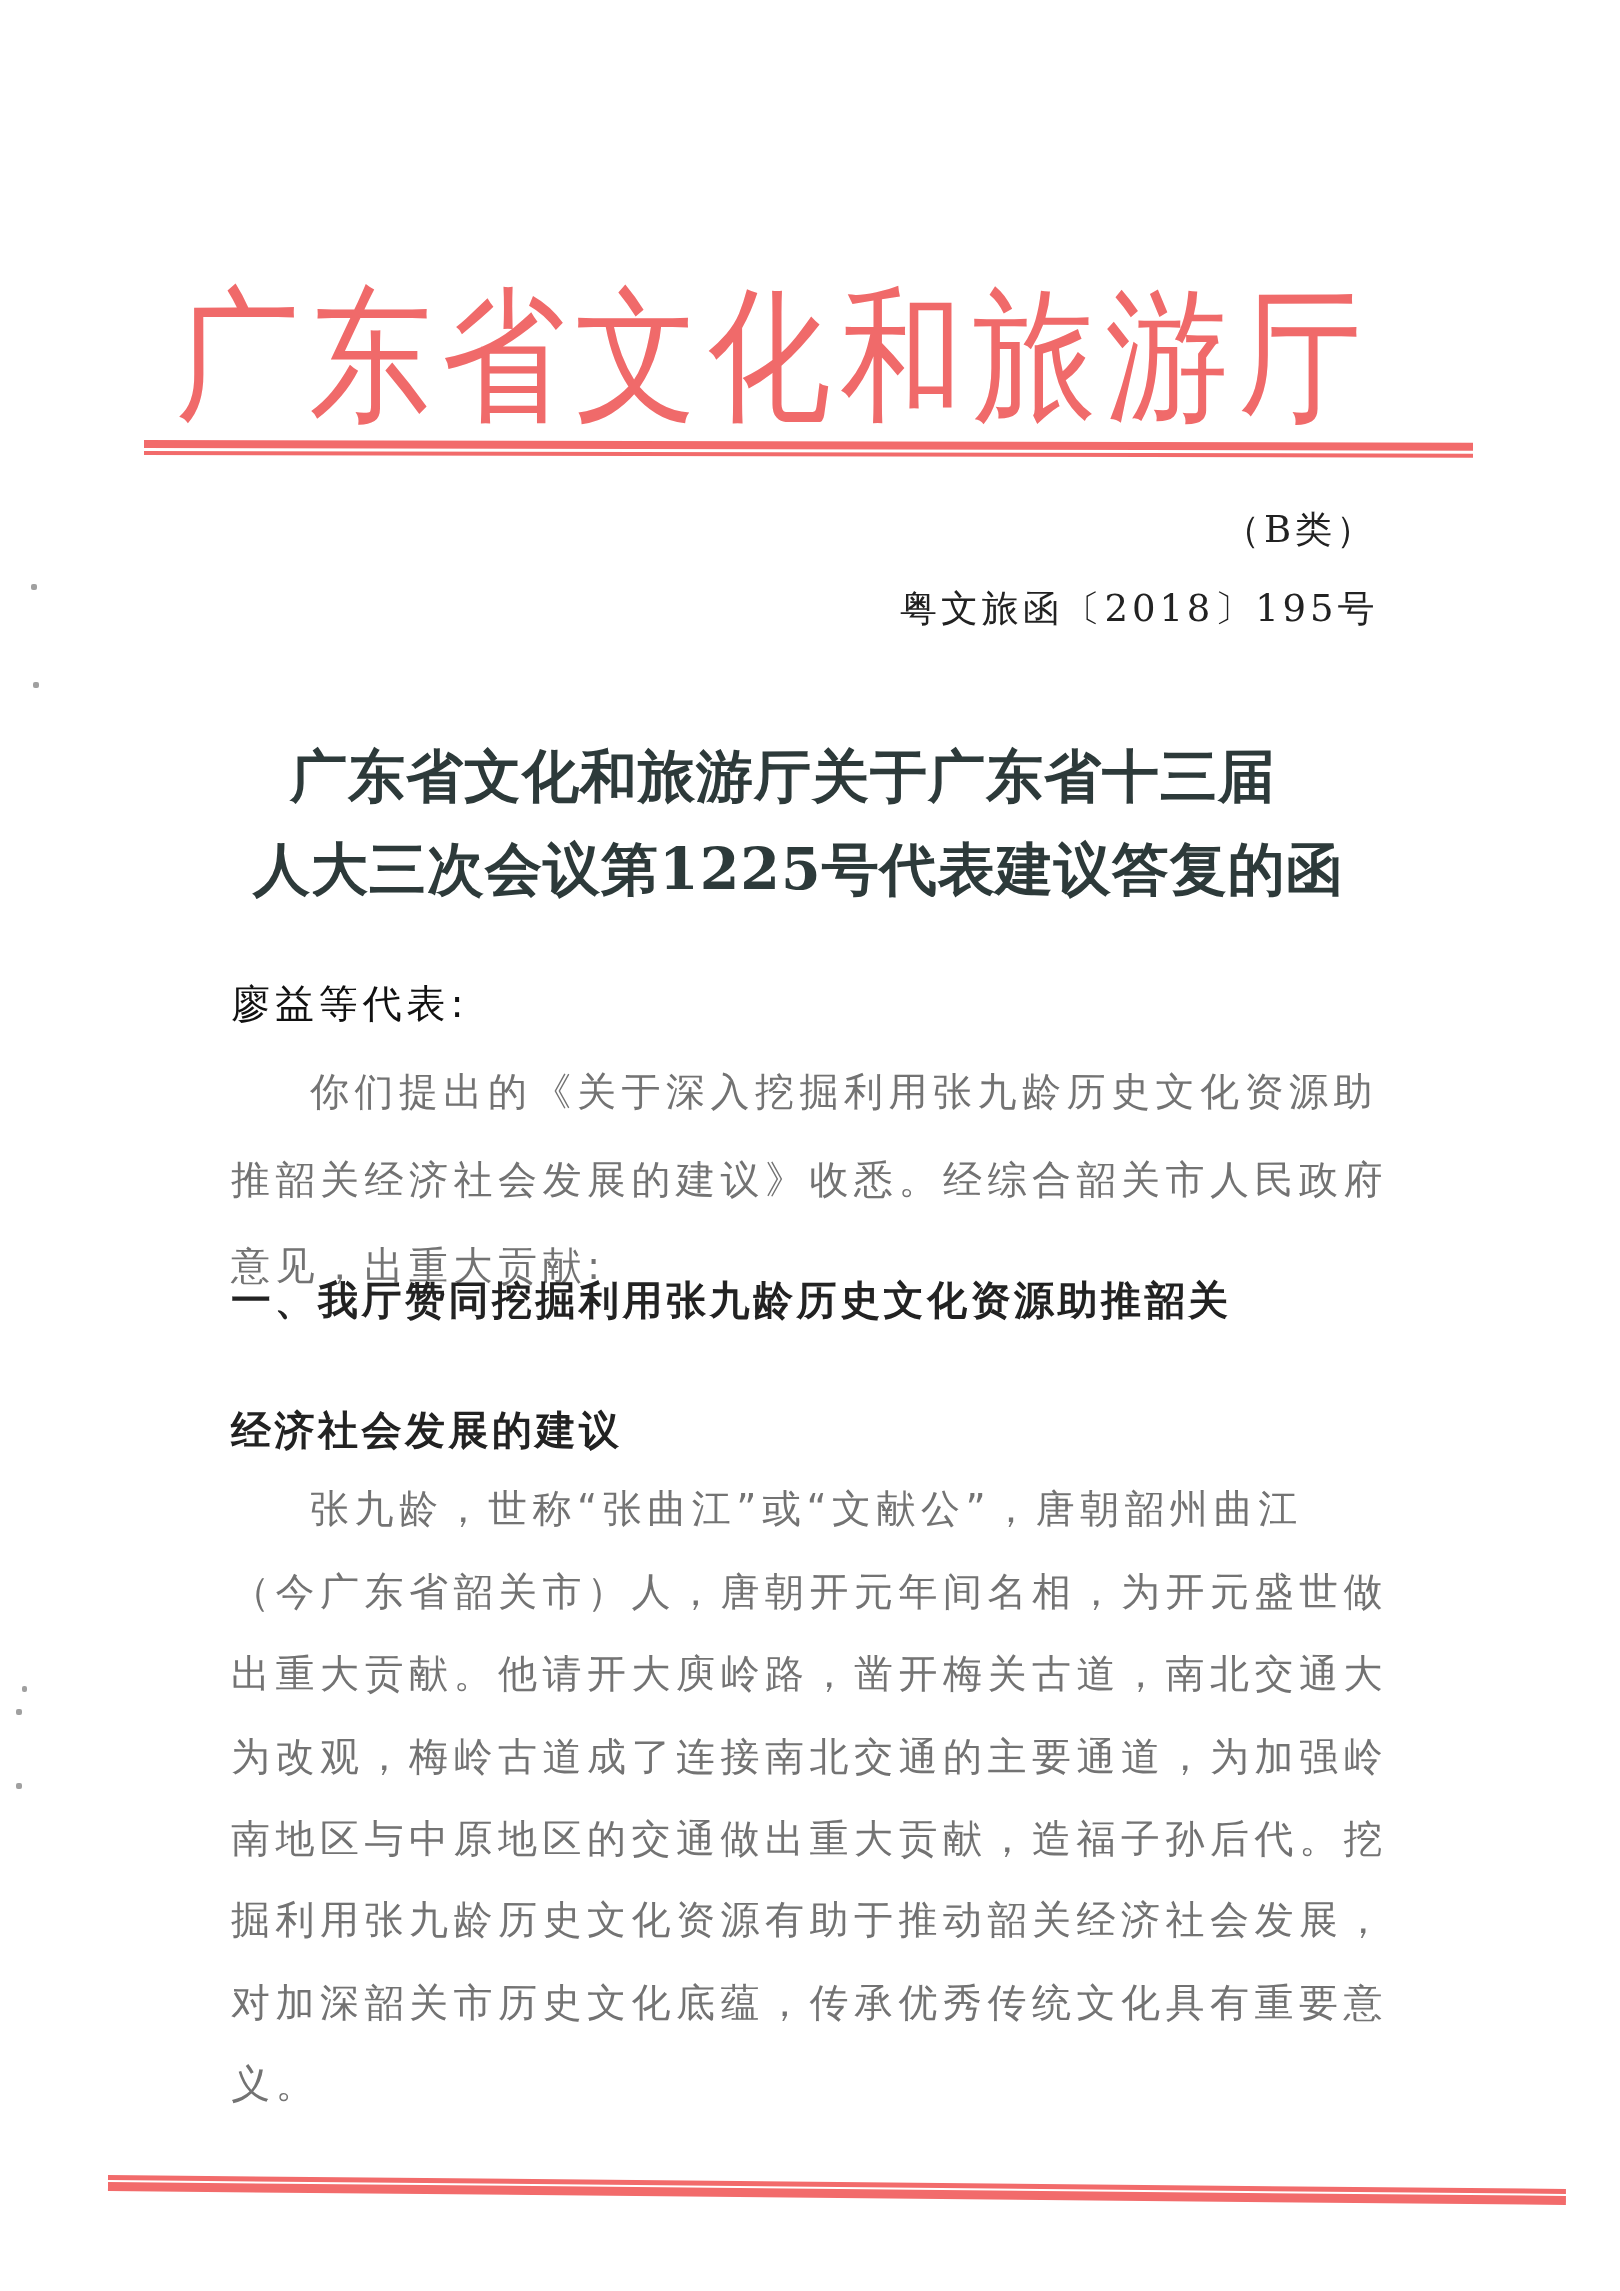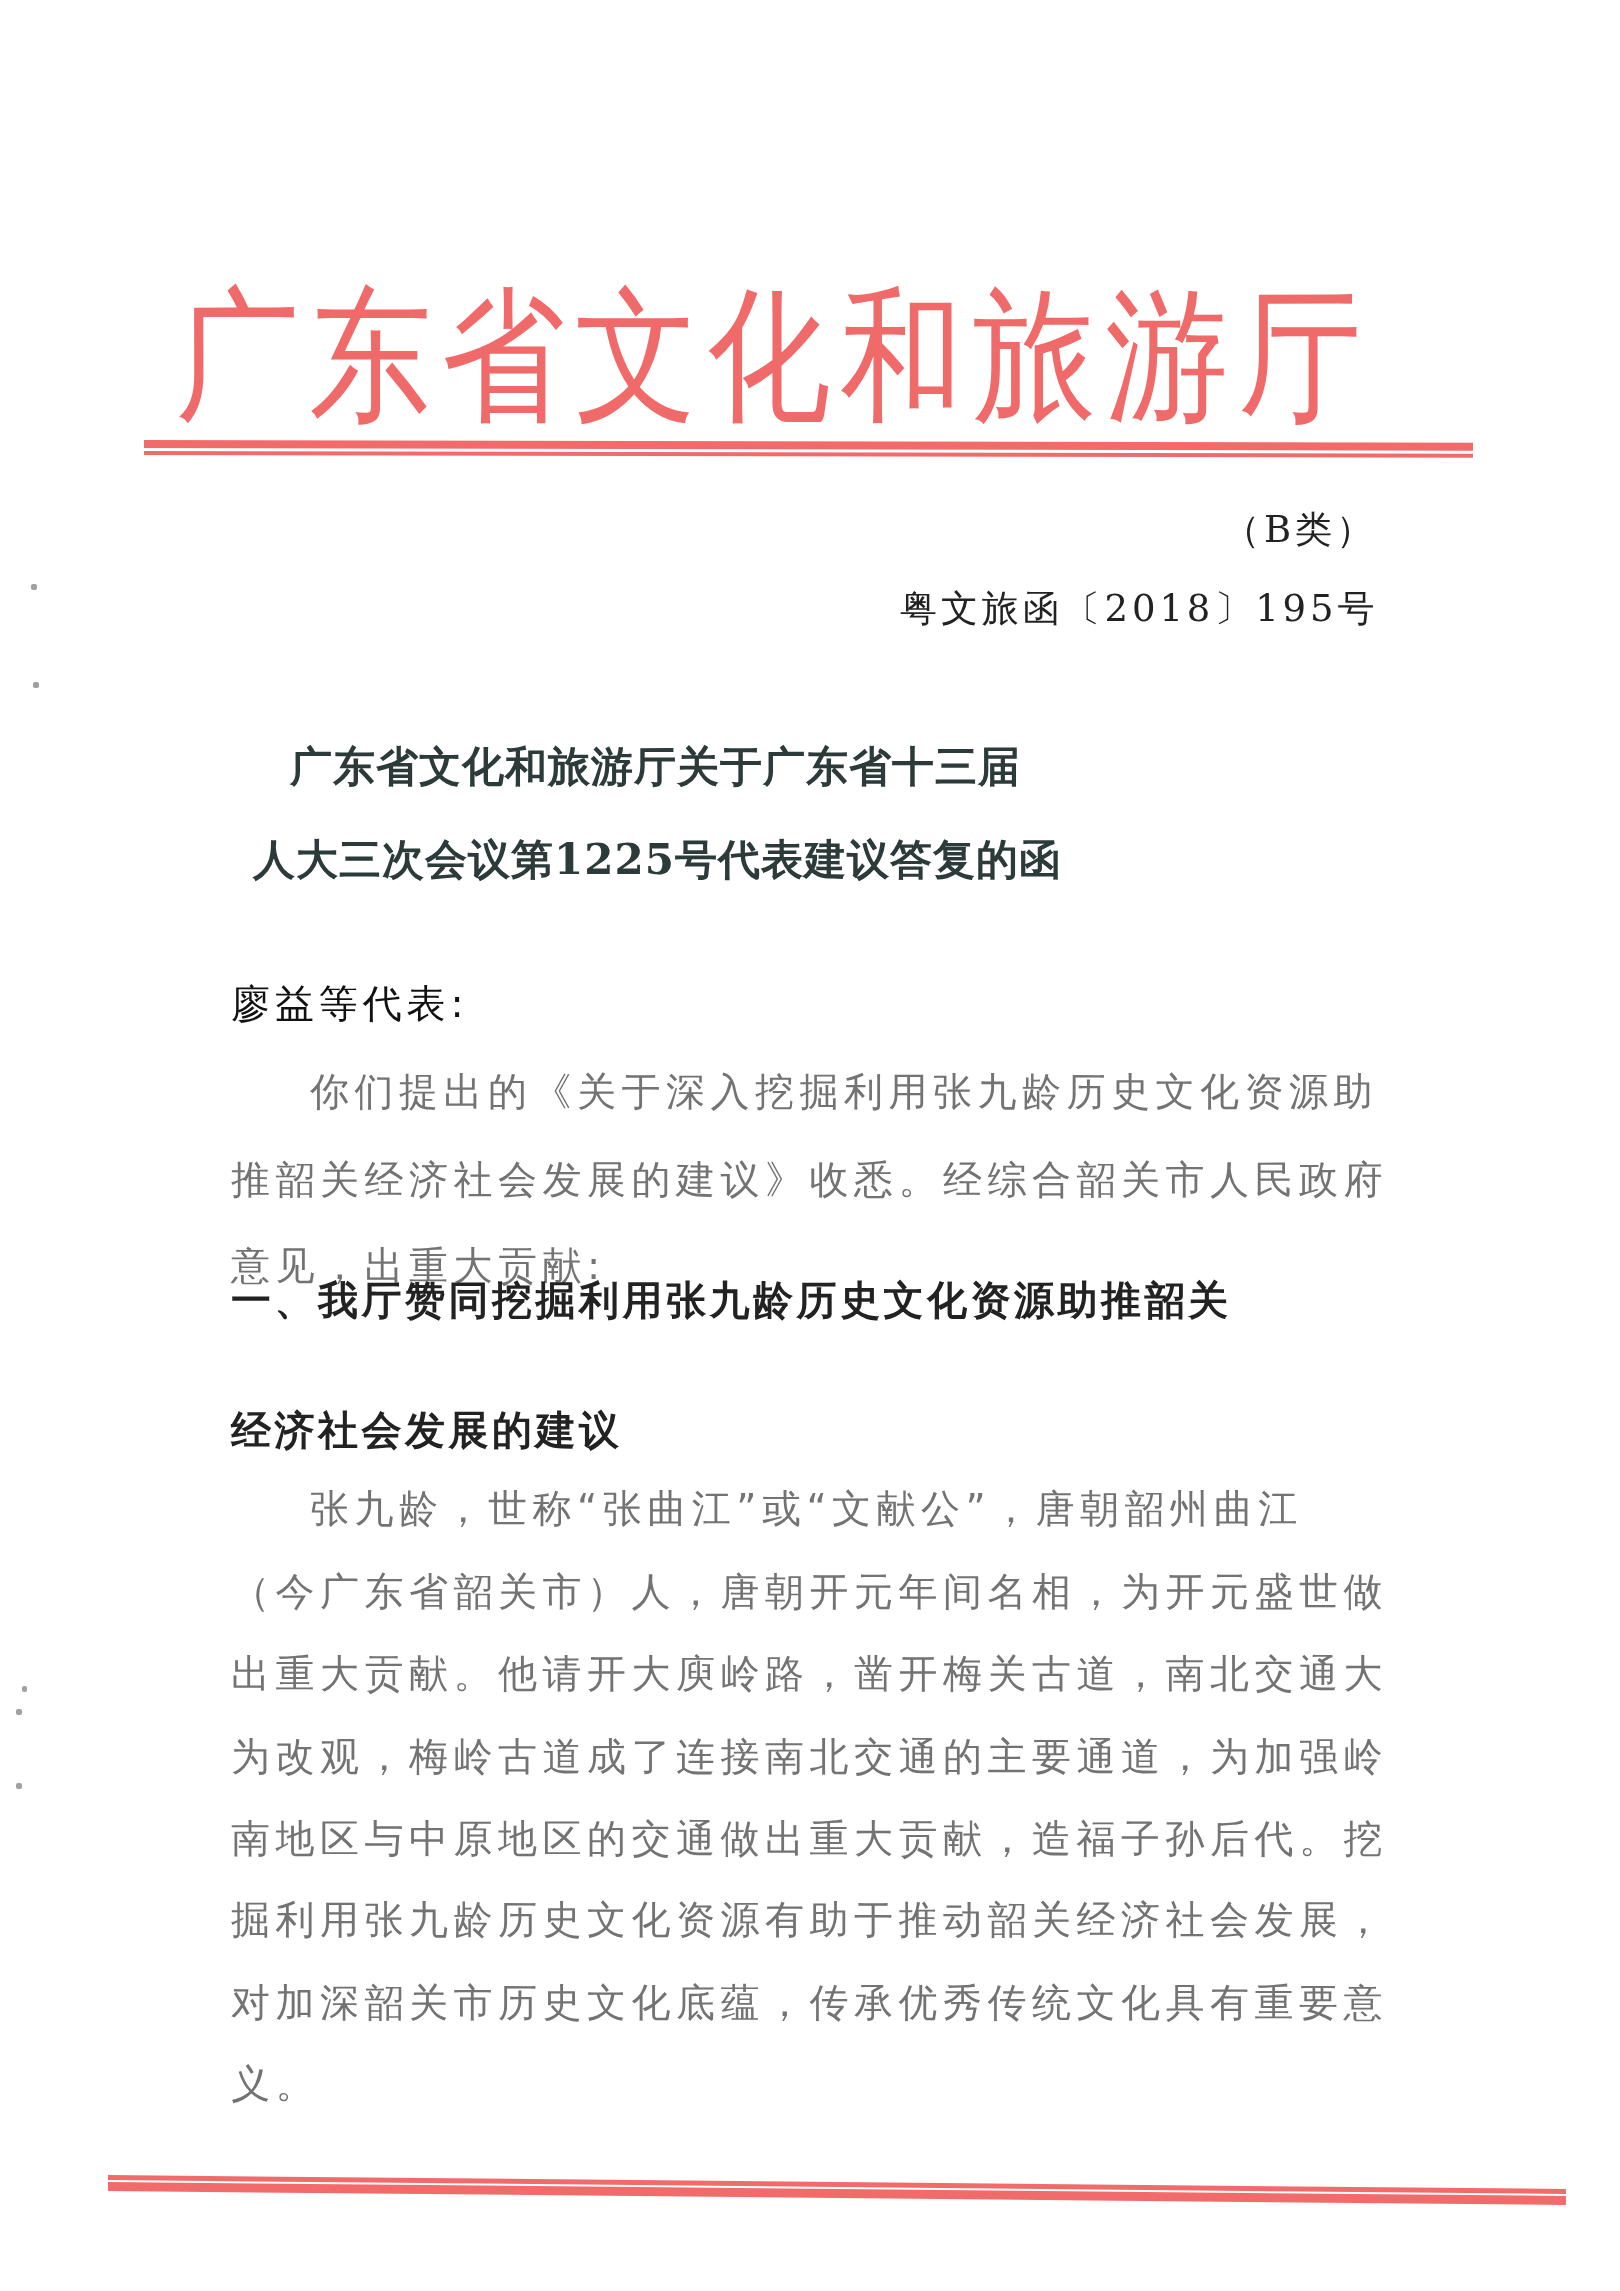--- a/index.html
+++ b/index.html
@@ -55,21 +55,21 @@
       white-space: nowrap;
       letter-spacing: 3.9px;
     }
     .category { left: 1223px; top: 467px; text-align: right; }
     .doc-number { left: 900px; top: 546px; }
 
     .title {
       position: absolute;
       font-family: "DejaVu Serif", serif;
       font-weight: bold;
-      font-size: 42px;
+      font-size: 57px;
       color: #2d3a3a;
       white-space: nowrap;
       letter-spacing: 1px;
     }
     .title-line-1 { left: 290px; top: 701px; }
     .title-line-2 { left: 253px; top: 794px; }
 
     .body-text {
       position: absolute;
       left: 231px;

